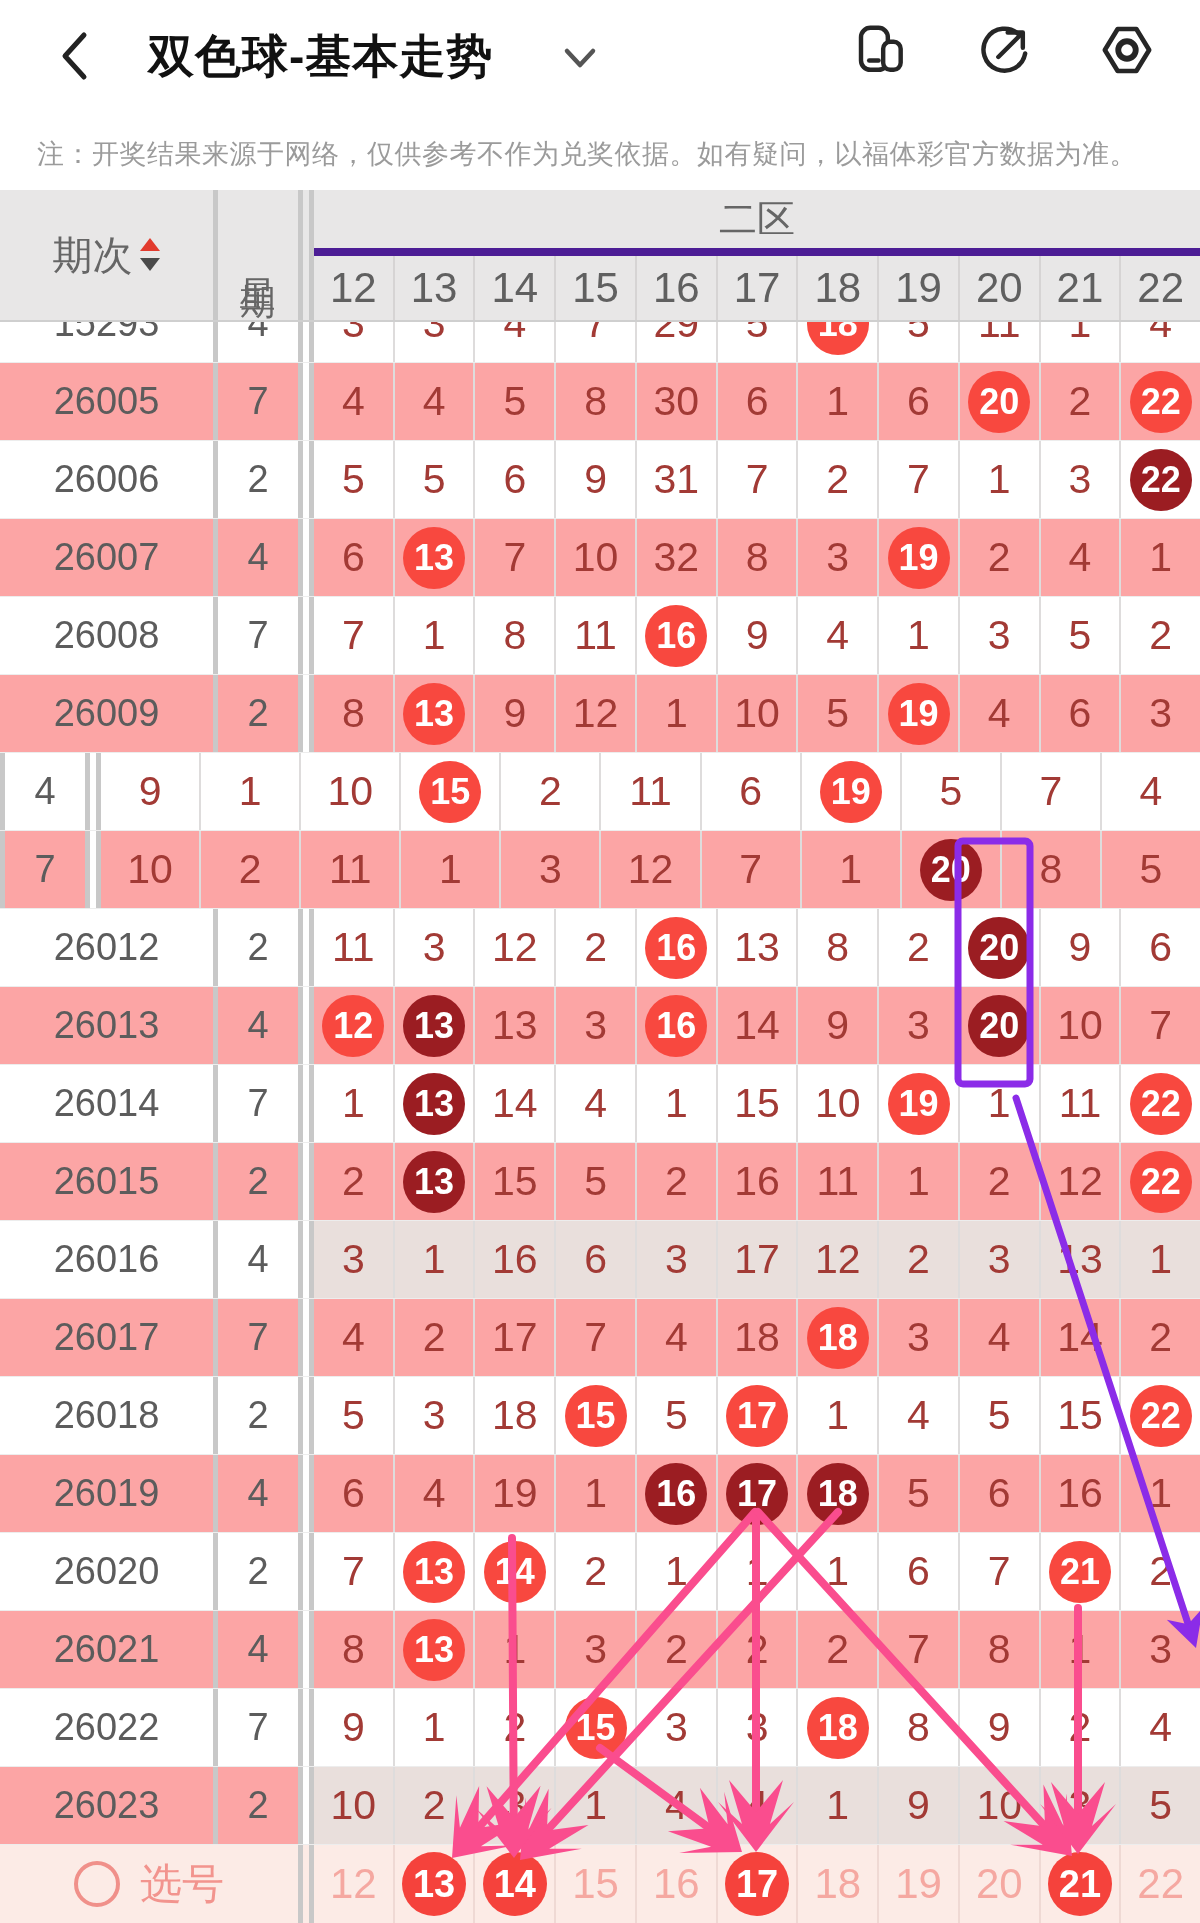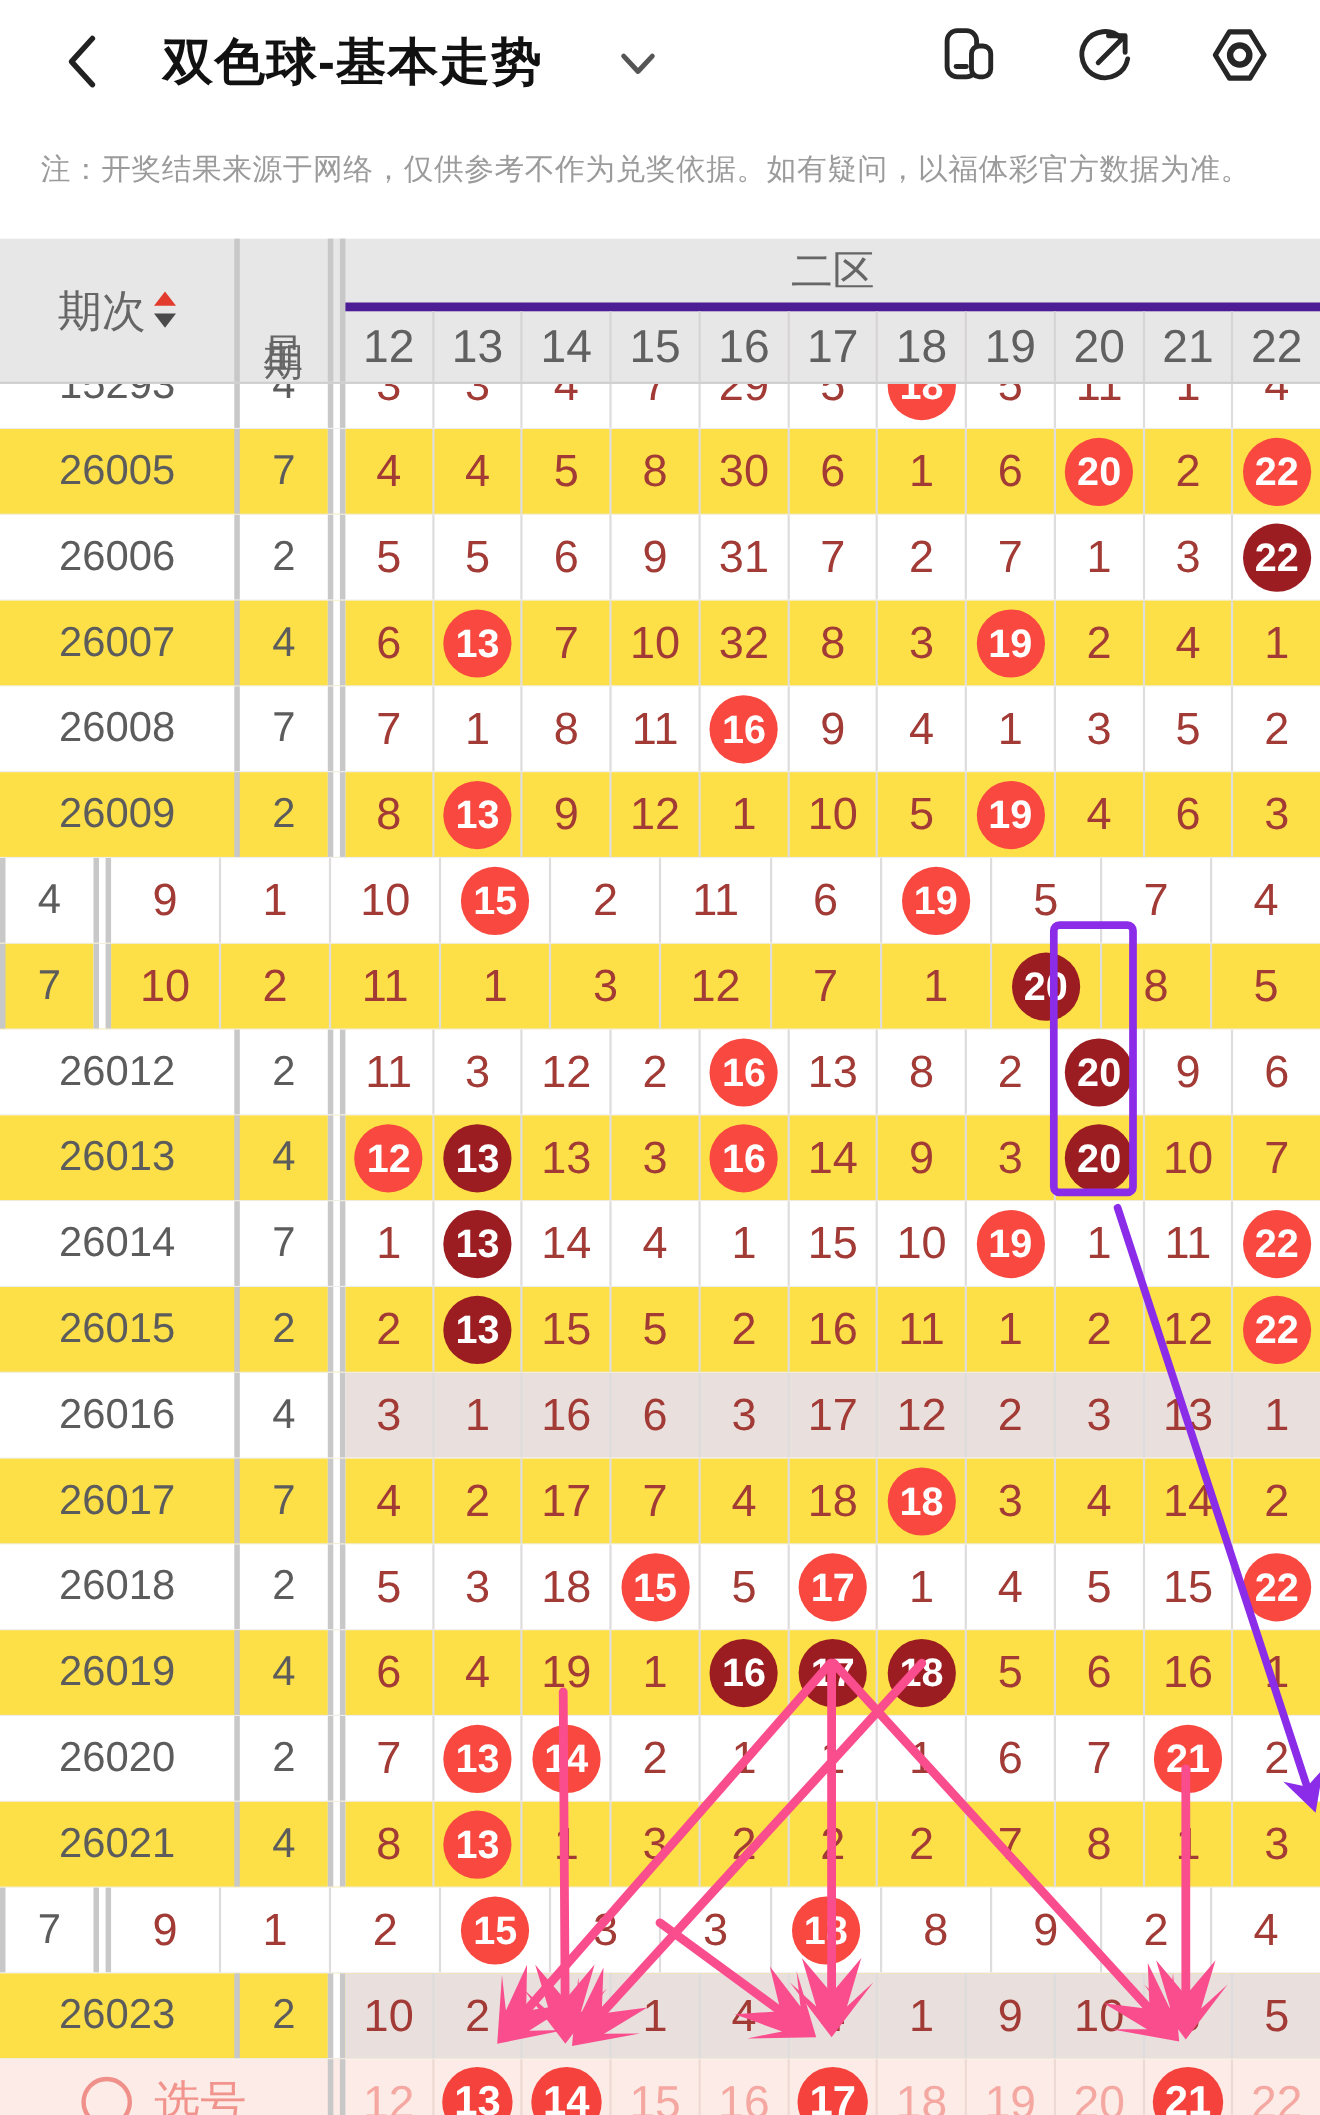--- a/index.html
+++ b/index.html
@@ -10,38 +10,38 @@
   .back{position:absolute;left:57px;top:30px;width:34px;height:52px;cursor:pointer;}
   .title{position:absolute;left:148px;top:26px;font-size:46px;font-weight:700;color:#111;
          letter-spacing:1px;white-space:nowrap;}
   .dd{position:absolute;left:562px;top:46px;width:36px;height:26px;}
   .abicon{position:absolute;top:22px;width:56px;height:56px;cursor:pointer;}
   #ic1{left:854px;} #ic2{left:975px;} #ic3{left:1099px;}
   
   .note{position:absolute;left:37px;top:136px;font-size:27px;color:#9b9b9b;letter-spacing:.5px;}
   
   .table{position:absolute;left:0;top:190px;width:1200px;}
-  .thead{display:flex;height:132px;background:#e8e7e7;border-bottom:2px solid #cfcfcf;box-sizing:border-box;margin-top:27px;}
+  .thead{display:flex;height:132px;background:#e8e7e7;border-bottom:2px solid #cfcfcf;box-sizing:border-box;}
   .th-period{width:213px;display:flex;align-items:center;justify-content:center;gap:6px;
              font-size:40px;color:#666;box-sizing:border-box;cursor:pointer;}
   .th-week{width:85px;border-left:5px solid #c8c8c8;display:flex;align-items:center;justify-content:center;
            box-sizing:border-box;}
   .th-week span{font-size:36px;color:#666;line-height:1.25;writing-mode:vertical-rl;text-orientation:upright;letter-spacing:6px;}
   .dbl{width:6px;border-left:5px solid #c8c8c8;border-right:5px solid #c8c8c8;box-sizing:content-box;background:#fff;}
   .thead .dbl{background:#e8e7e7;}
   .th-right{flex:1;display:flex;flex-direction:column;}
   .th-zone{height:66px;display:flex;align-items:center;justify-content:center;font-size:38px;color:#666;
            border-bottom:8px solid #4c1d95;box-sizing:border-box;}
   .th-cols{height:64px;display:flex;}
   .th-cols .hc{flex:1;display:flex;align-items:center;justify-content:center;font-size:42px;color:#606060;
                border-right:2px solid #d6d4d4;box-sizing:border-box;}
   .th-cols .hc:last-child{border-right:none;}
   .tbody{height:1523px;overflow:hidden;}
   .row{height:78px;display:flex;border-bottom:1px solid #ededed;box-sizing:border-box;background:#fff;}
-  .row.alt{background:#fde047;}
+  .row.alt{background:#fca5a5;}
   .c-period{width:213px;display:flex;align-items:center;justify-content:center;
             font-size:38px;color:#5c5c5c;box-sizing:border-box;}
   .c-week{width:85px;border-left:5px solid #c8c8c8;display:flex;align-items:center;justify-content:center;
           font-size:38px;color:#5c5c5c;box-sizing:border-box;}
   .nums{flex:1;display:flex;}
   .row.hl .nums{background:var(--hl);}
   .cell{flex:1;display:flex;align-items:center;justify-content:center;
         border-right:2px solid #dedcdc;box-sizing:border-box;}
   .cell:last-child{border-right:none;}
   .val{font-size:41px;font-weight:500;color:var(--miss);}
@@ -849,20 +849,21 @@
             </div>
             <div class="cell">
               <span class="val">1</span>
             </div>
             <div class="cell">
               <span class="val">3</span>
             </div>
           </div>
         </div>
         <div class="row">
+          <div class="c-period">26022</div>
           <div class="c-week">7</div>
           <div class="dbl"></div>
           <div class="nums">
             <div class="cell">
               <span class="val">9</span>
             </div>
             <div class="cell">
               <span class="val">1</span>
             </div>
             <div class="cell">

